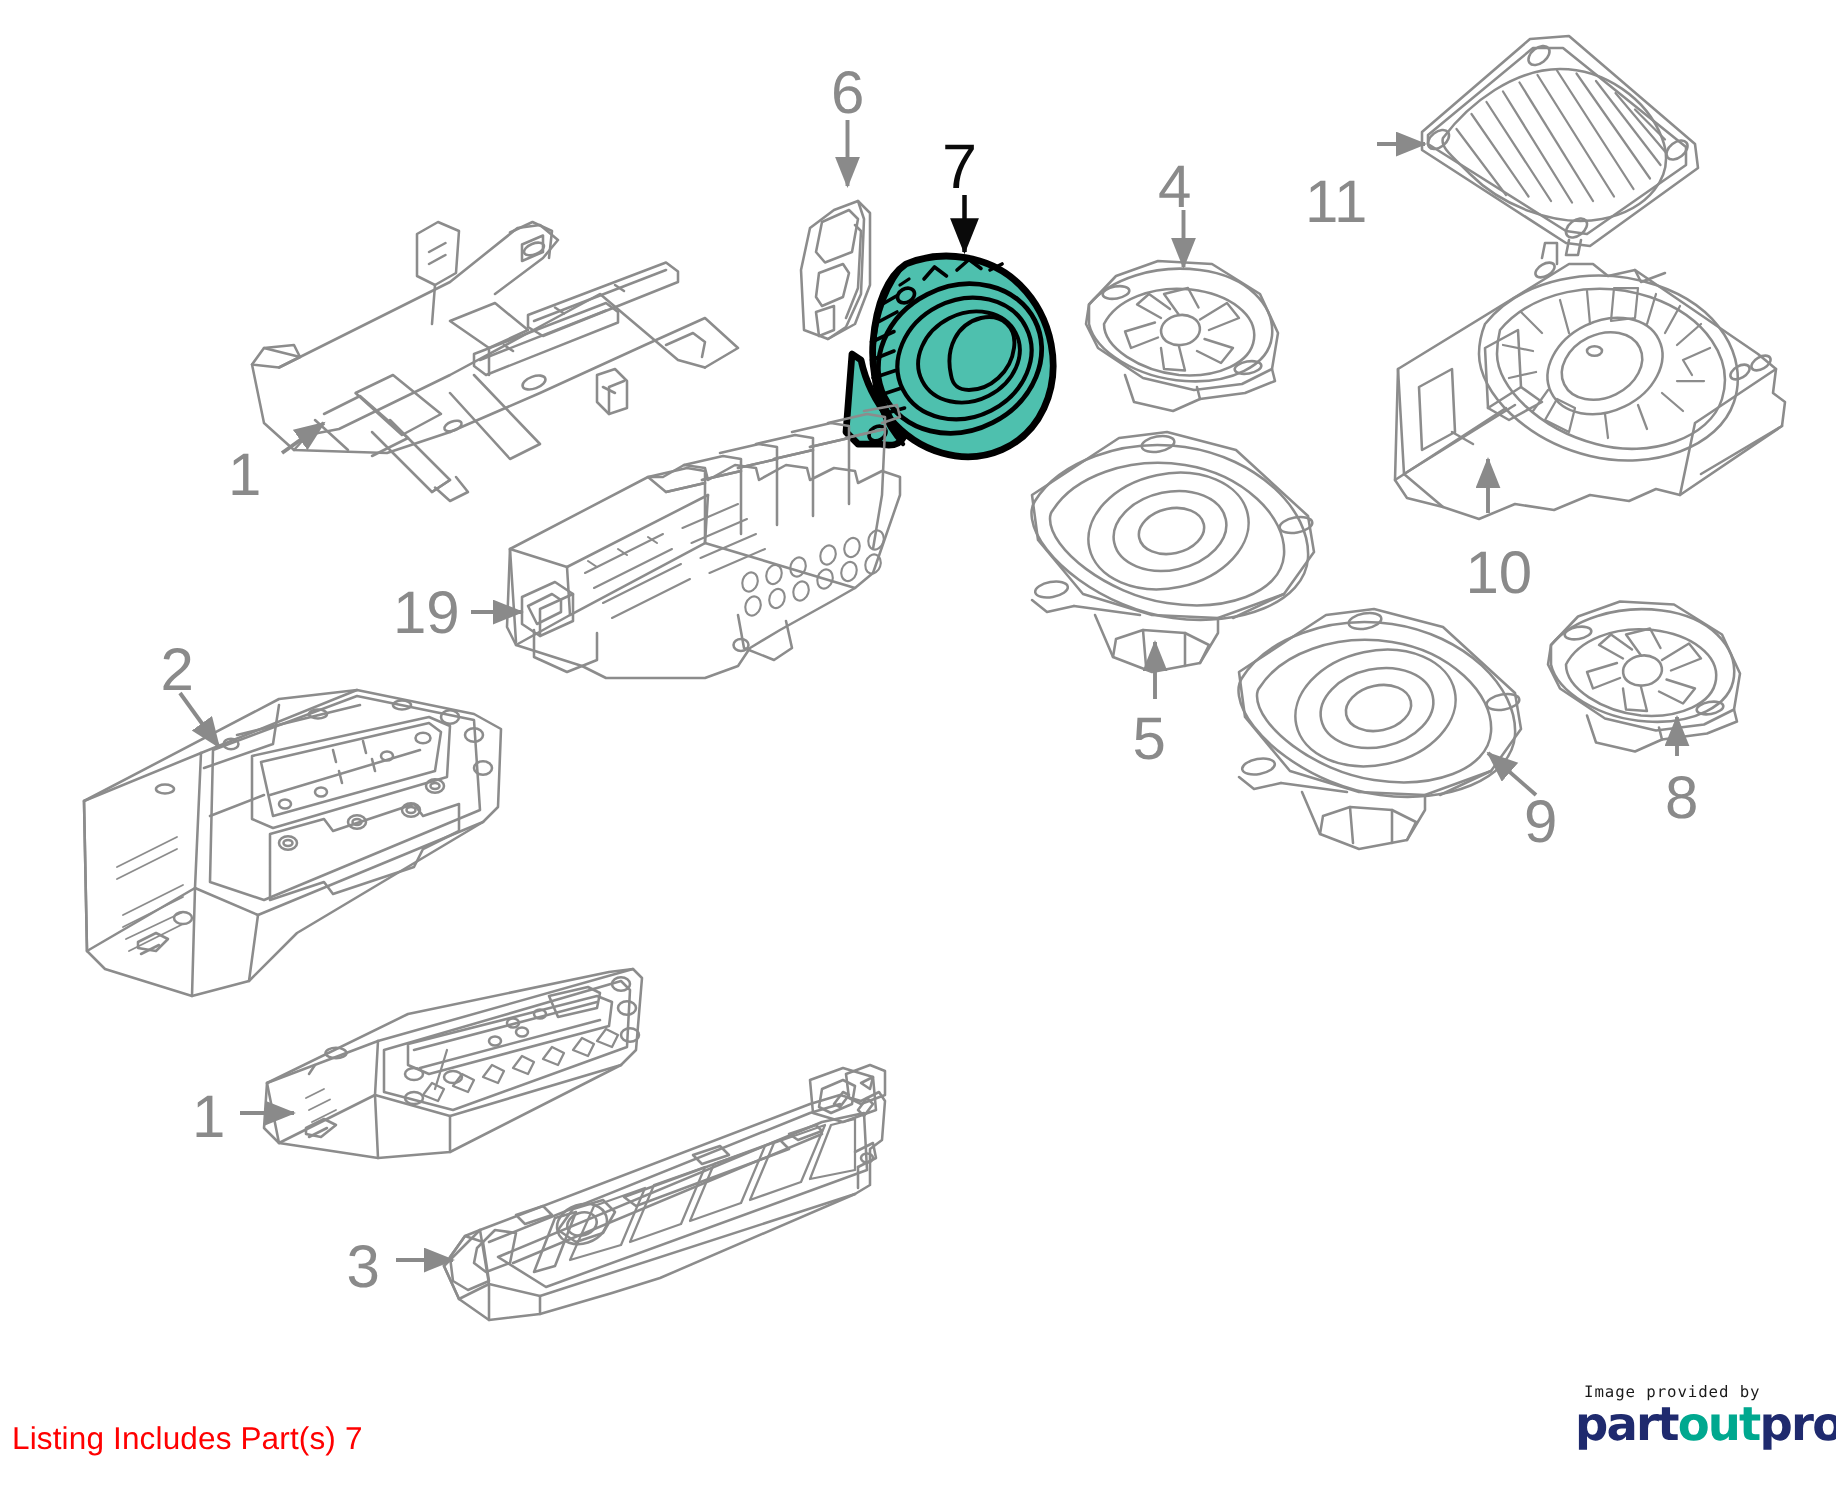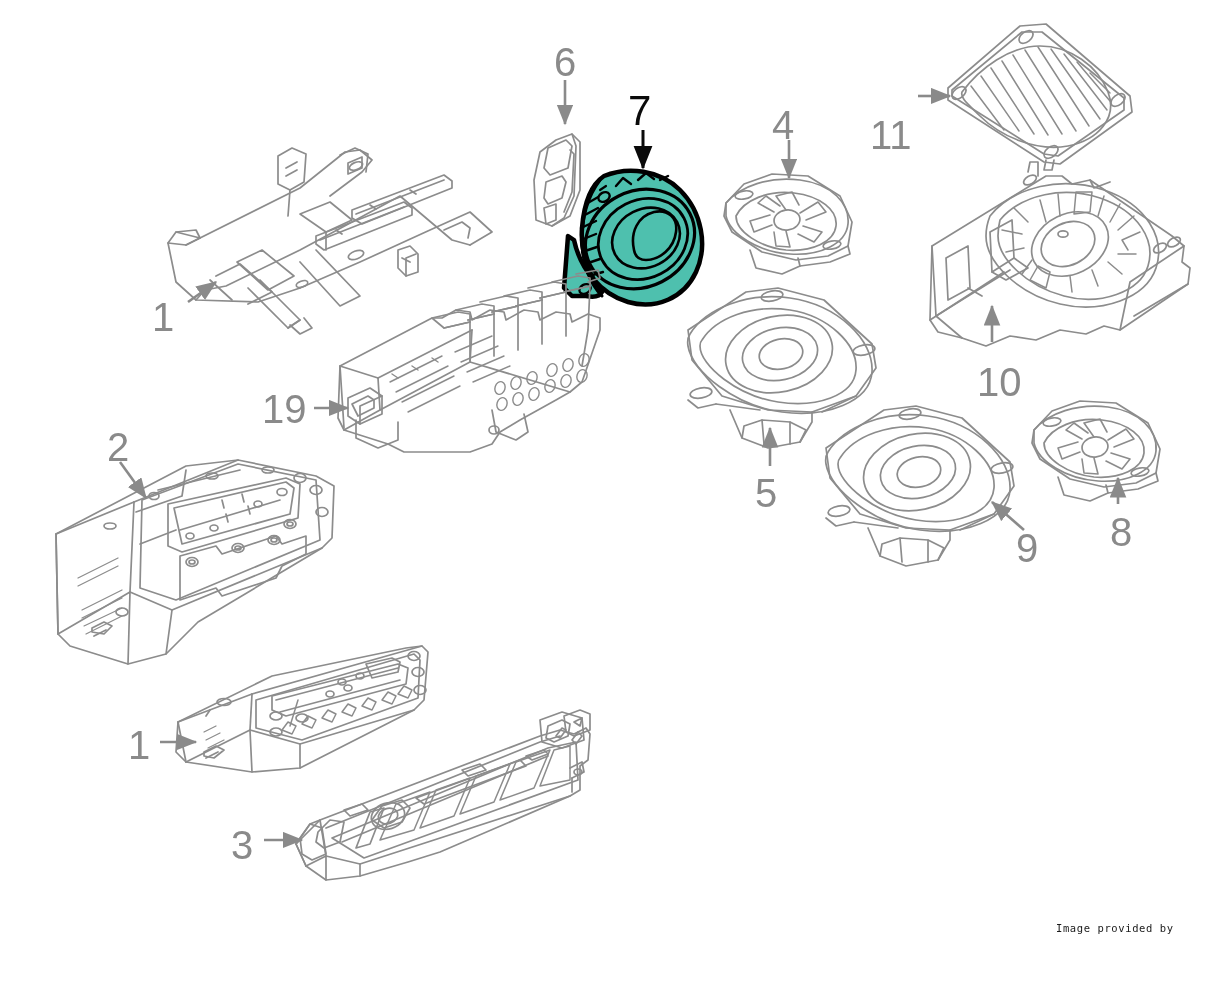--- a/index.html
+++ b/index.html
@@ -567,18 +567,20 @@
   <div class="callout-label" style="left:755px; top:473px;">5</div>
   <div class="callout-label" style="left:554px; top:42px;">6</div>
   <div class="callout-label highlight" style="left:628px; top:90px; font-size:42px;">7</div>
   <div class="callout-label" style="left:1110px; top:512px;">8</div>
   <div class="callout-label" style="left:1016px; top:528px;">9</div>
   <div class="callout-label" style="left:977px; top:348px;margin-top:14px;">10</div>
   <div class="callout-label" style="left:870px; top:78px;margin-top:37px;">11</div>
   <div class="callout-label" style="left:262px; top:389px;">19</div>
   <div class="callout-label" style="left:152px; top:297px;">1</div>
 
+  <div id="listing-note">Listing Includes Part(s) 7</div>
 
   <div id="brand-block">
     <div id="brand-tagline">Image provided by</div>
+    <div id="brand-wordmark"><span class="brand-navy">part</span><span class="brand-teal">out</span><span class="brand-navy">pro</span></div>
   </div>
 
 </div>
 
 </body></html>

